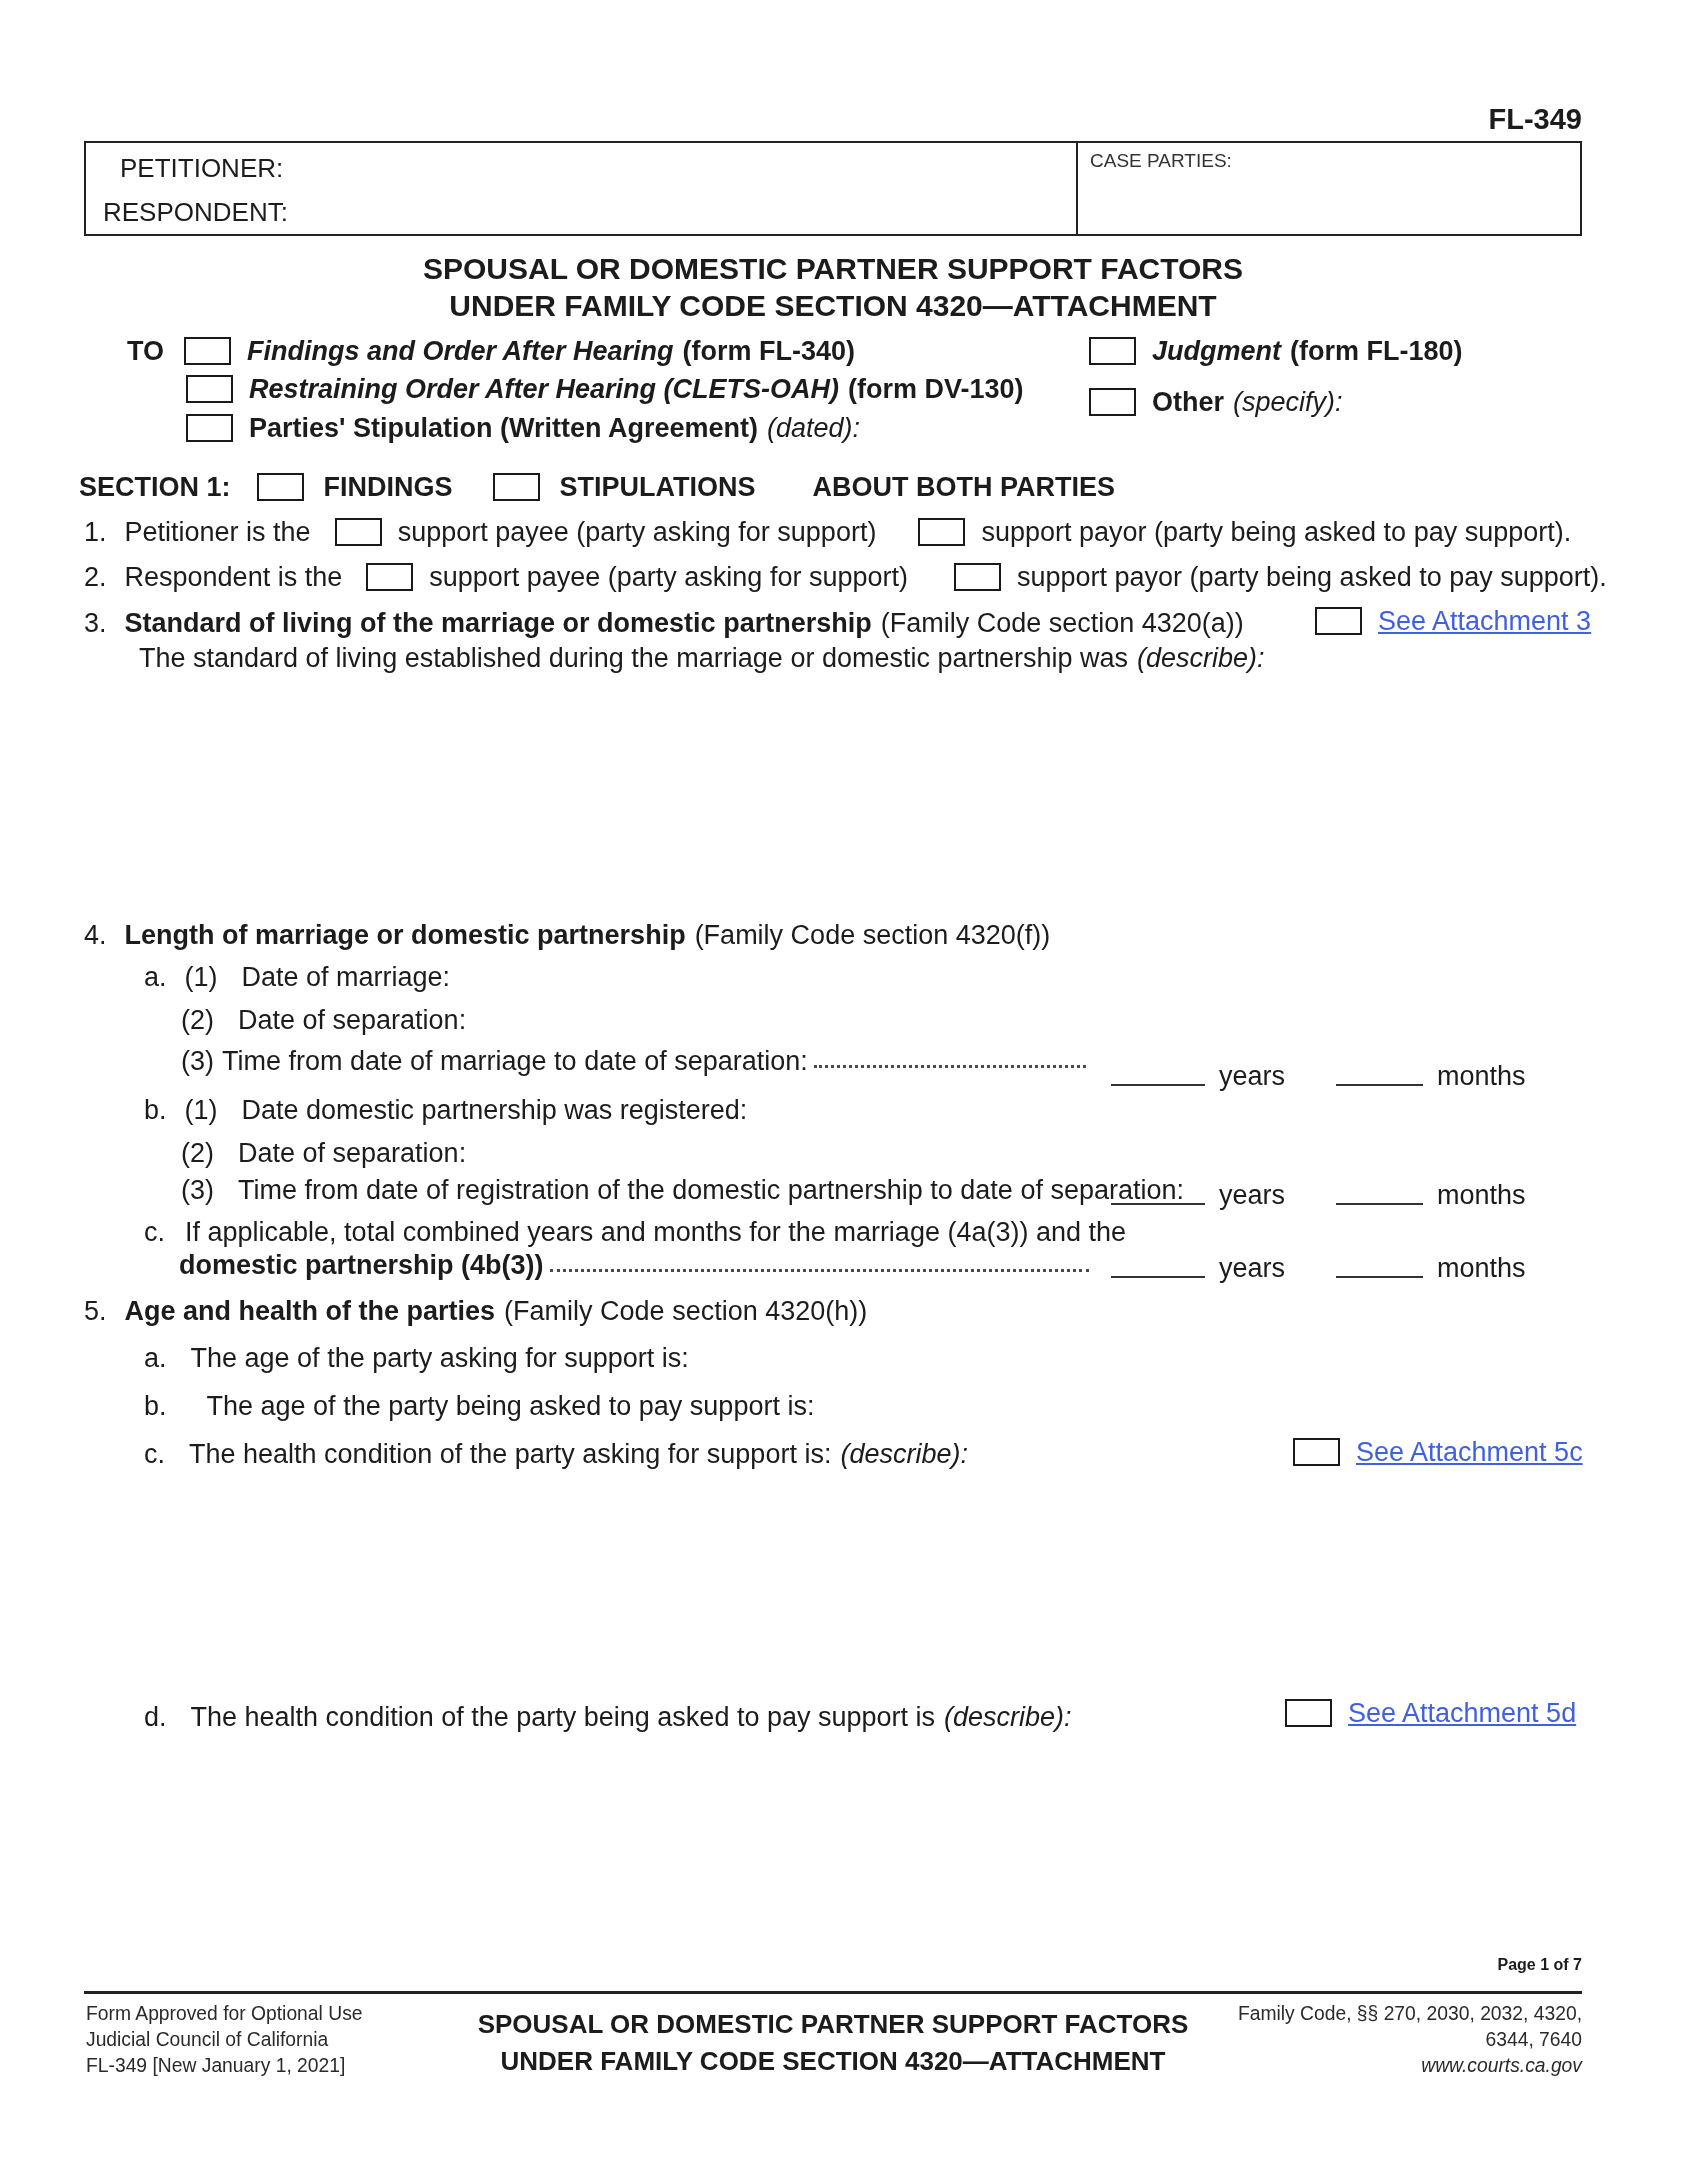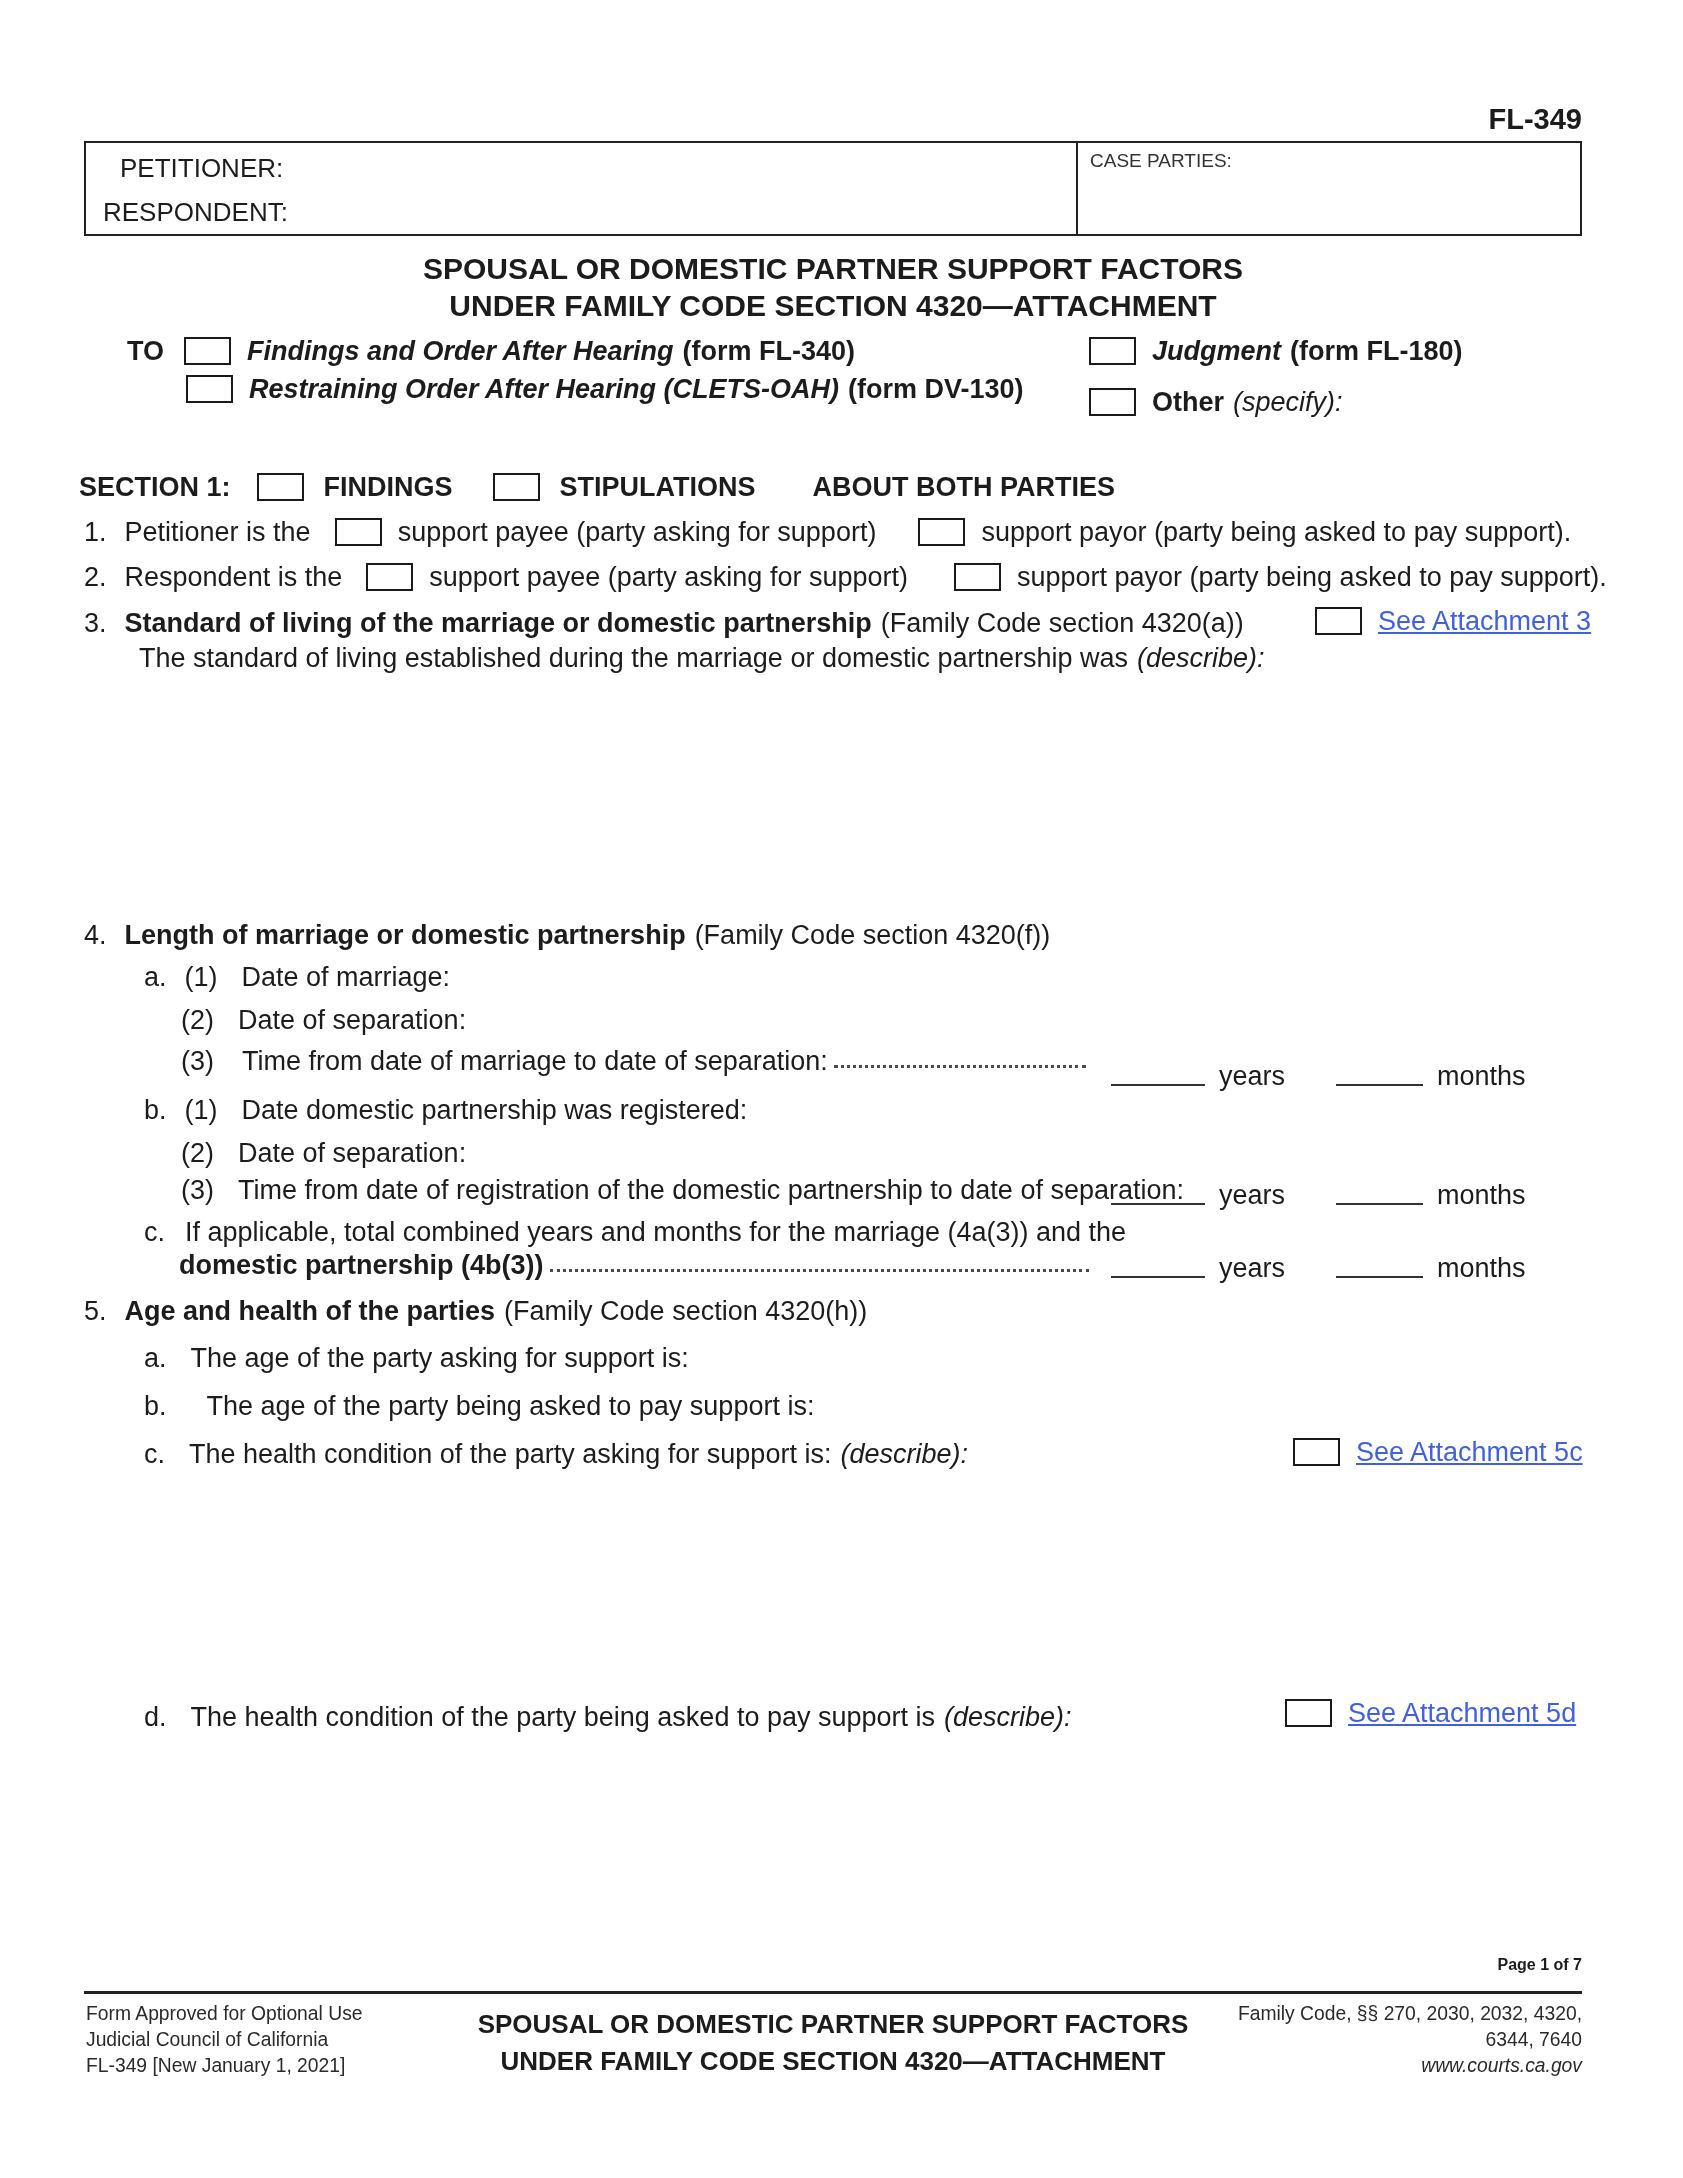--- a/index.html
+++ b/index.html
@@ -64,20 +64,25 @@
   <div class="row" style="left:186px; top:373px;">
     <span class="cb"></span>
     <span class="bi" style="margin-left:16px;">Restraining Order After Hearing (CLETS-OAH)</span>
     <span class="b" style="margin-left:9px;">(form DV-130)</span>
   </div>
   <div class="row" style="left:1089px; top:386px;">
     <span class="cb"></span>
     <span class="b" style="margin-left:16px;">Other</span>
     <span class="i" style="margin-left:9px;">(specify):</span>
   </div>
+  <div class="row" style="left:186px; top:412px;">
+    <span class="cb"></span>
+    <span class="b" style="margin-left:16px;">Parties' Stipulation (Written Agreement)</span>
+    <span class="i" style="margin-left:9px;">(dated):</span>
+  </div>
 
   <div class="row" style="left:79px; top:471px;">
     <span class="b">SECTION 1:</span>
     <span class="cb" style="margin-left:26px;"></span>
     <span class="b" style="margin-left:20px;">FINDINGS</span>
     <span class="cb" style="margin-left:40px;"></span>
     <span class="b" style="margin-left:20px;">STIPULATIONS</span>
     <span class="b" style="margin-left:57px;">ABOUT BOTH PARTIES</span>
   </div>
 
@@ -124,21 +129,21 @@
     <span>a.</span>
     <span style="margin-left:18px;">(1)</span>
     <span style="margin-left:24px;">Date of marriage:</span>
   </div>
   <div class="row" style="left:181px; top:1004px;">
     <span>(2)</span>
     <span style="margin-left:24px;">Date of separation:</span>
   </div>
   <div class="row" style="left:181px; top:1045px; width:911px;">
     <span>(3)</span>
-    <span style="margin-left:28px;">Time from date of marriage to date of separation:</span>
+    <span style="margin-left:8px;">Time from date of marriage to date of separation:</span>
     <span class="leader"></span>
   </div>
   <div class="fields" style="left:1111px; top:1061px;">
     <span class="blank"></span>
     <span style="margin-left:14px;">years</span>
     <span class="blank" style="margin-left:51px; width:87px;"></span>
     <span style="margin-left:14px;">months</span>
   </div>
 
   <div class="row" style="left:144px; top:1094px;">

